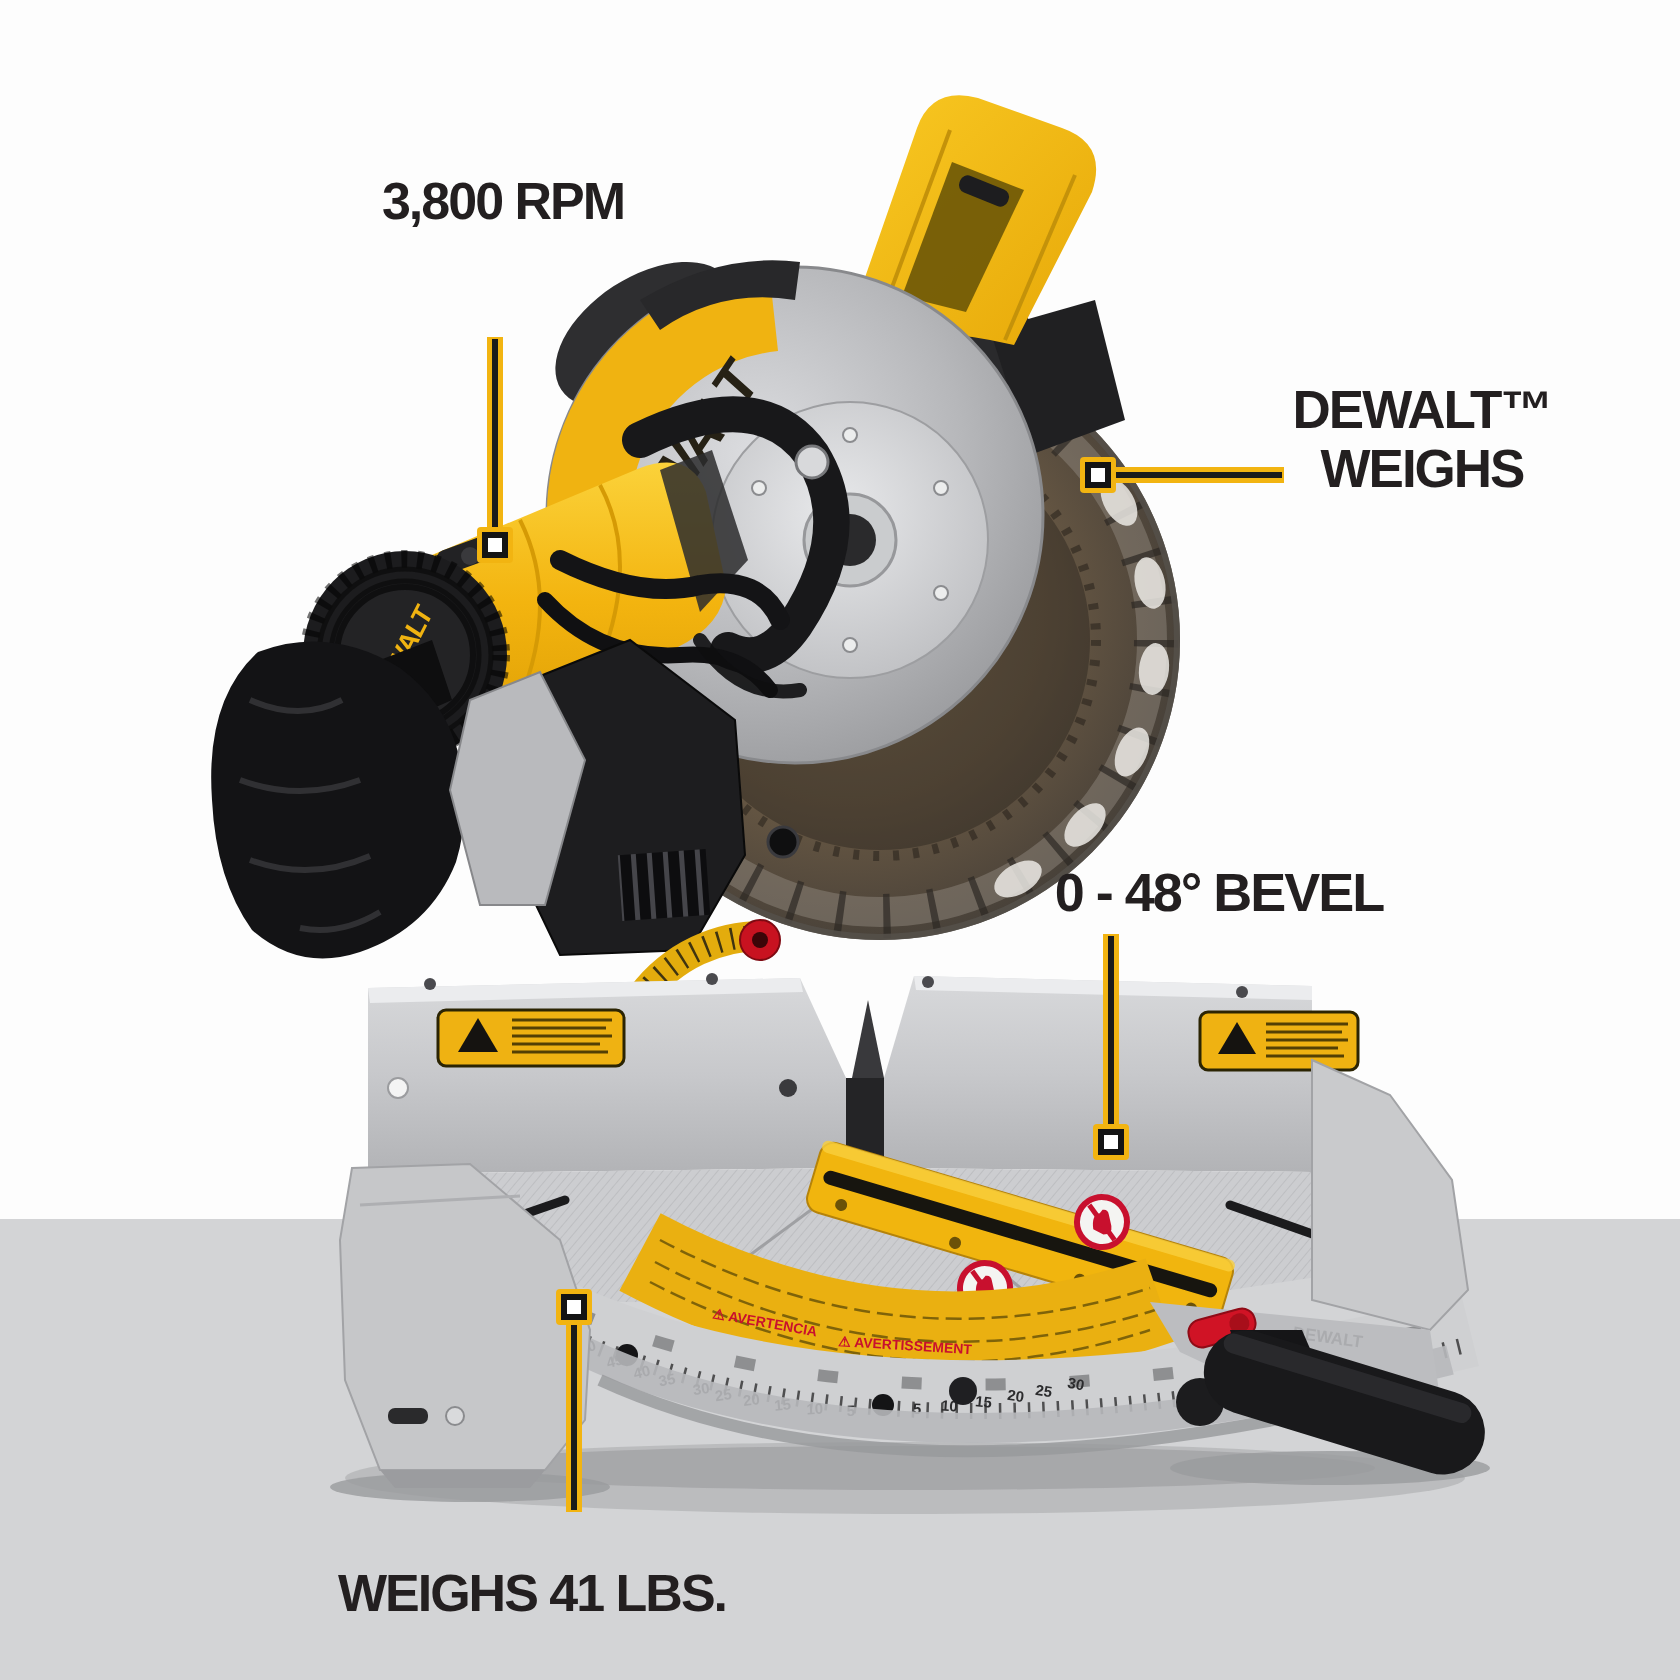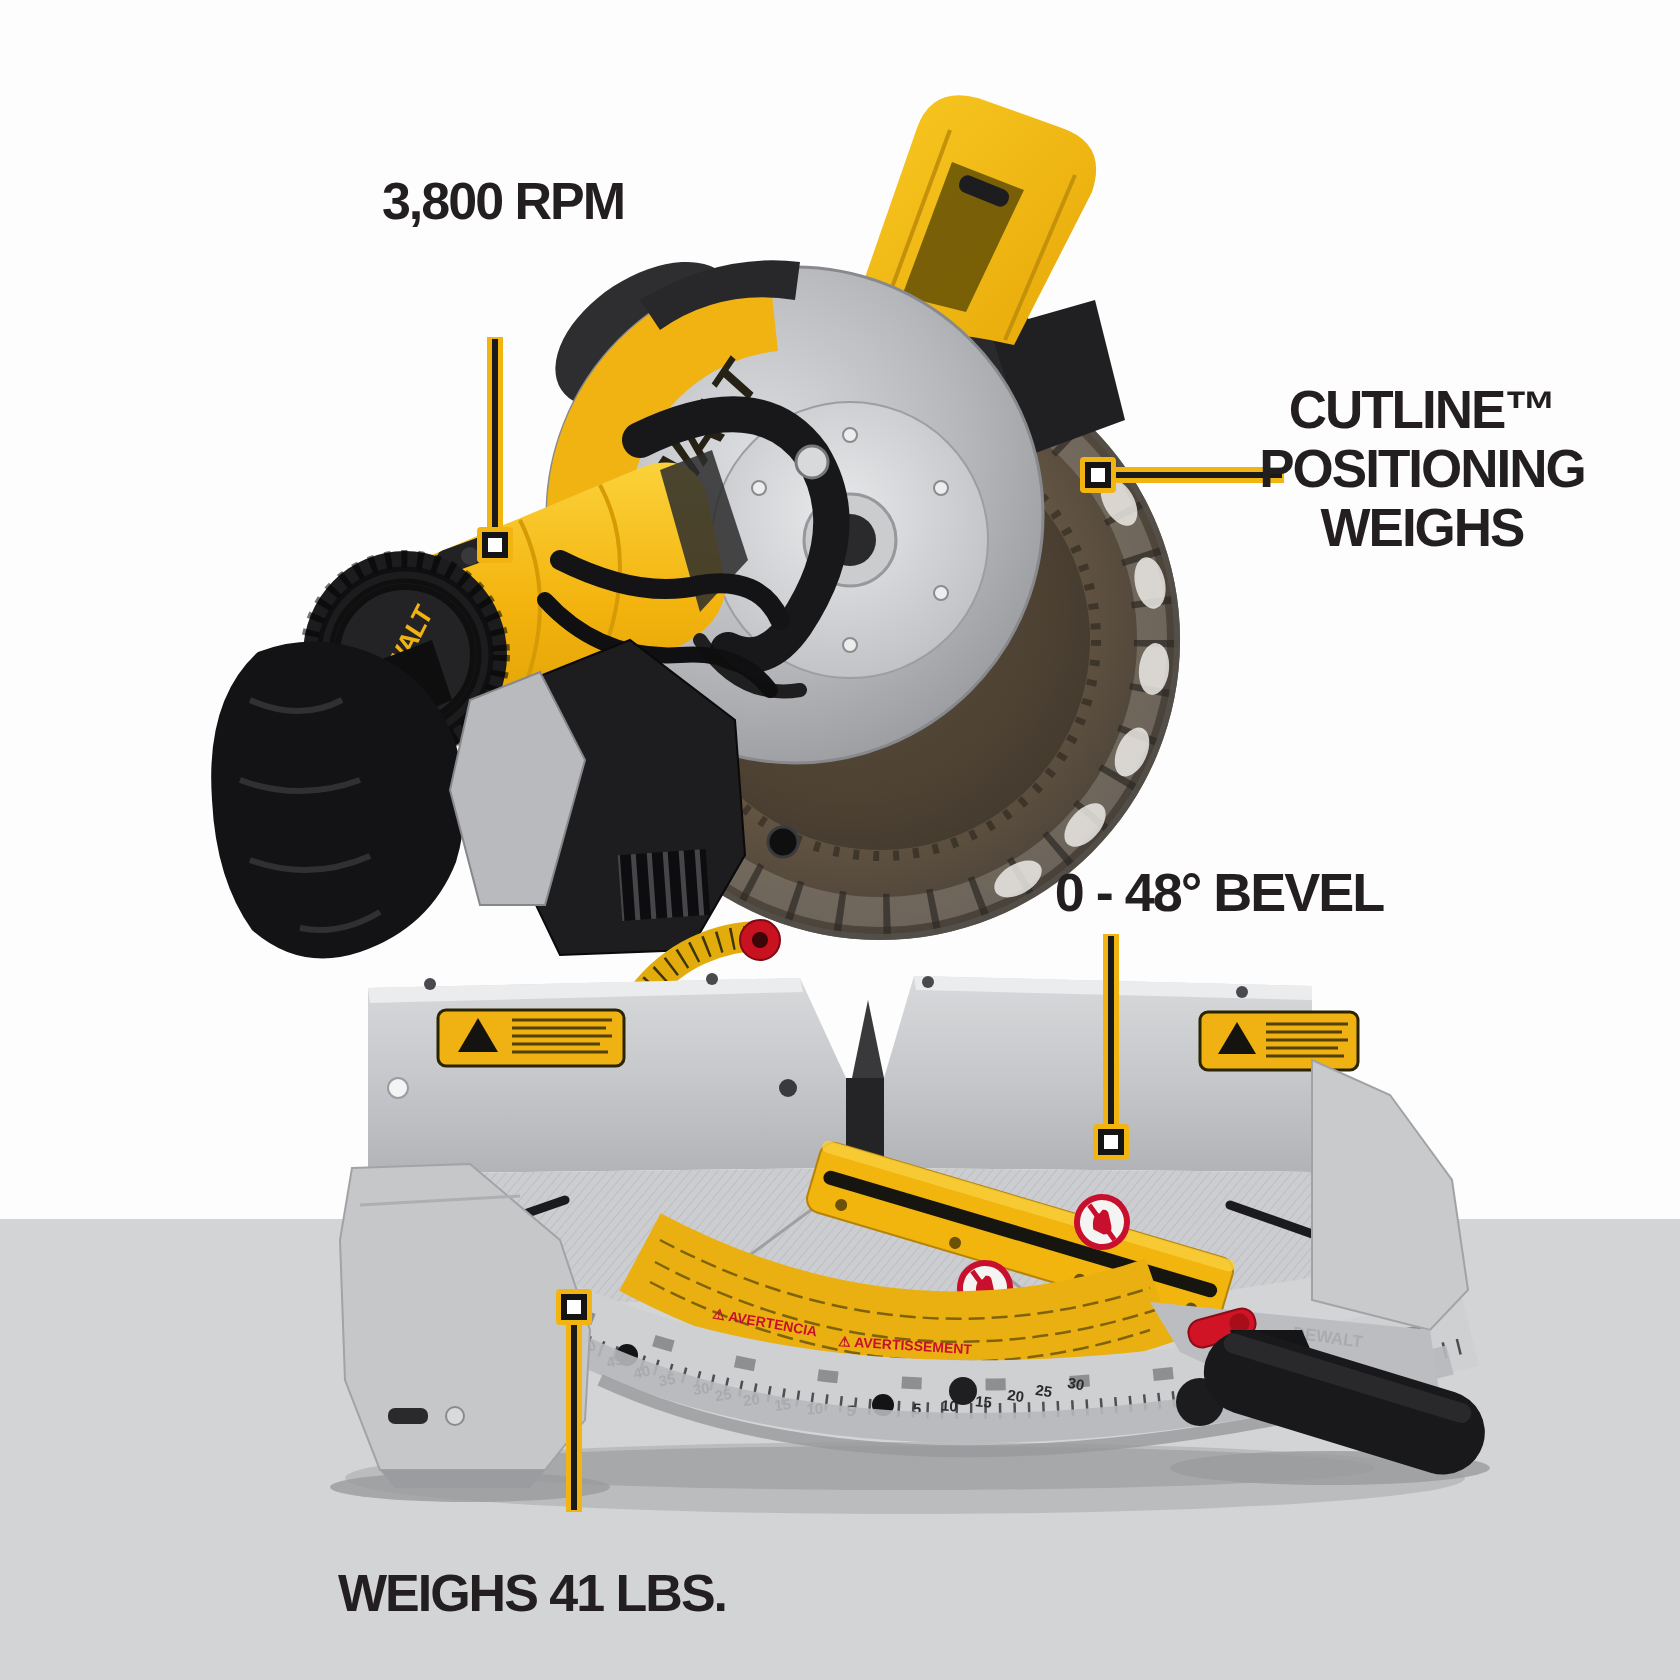--- a/index.html
+++ b/index.html
@@ -346,22 +346,21 @@
       </g>
     </g>
   </g>
 </svg>
 
 <div class="callout co-rpm">
   <span class="cl">3,800 RPM</span>
 </div>
 
 <div class="callout co-xps">
-  <span class="cl">CUTLINE™</span>
-  <span class="cl">POSITIONING</span>
+  <span class="cl">DEWALT™</span>
   <span class="cl">WEIGHS</span>
 </div>
 
 <div class="callout co-bevel">
   <span class="cl">0 - 48° BEVEL</span>
 </div>
 
 <div class="callout co-weight">
   <span class="cl">WEIGHS 41 LBS.</span>
 </div>

